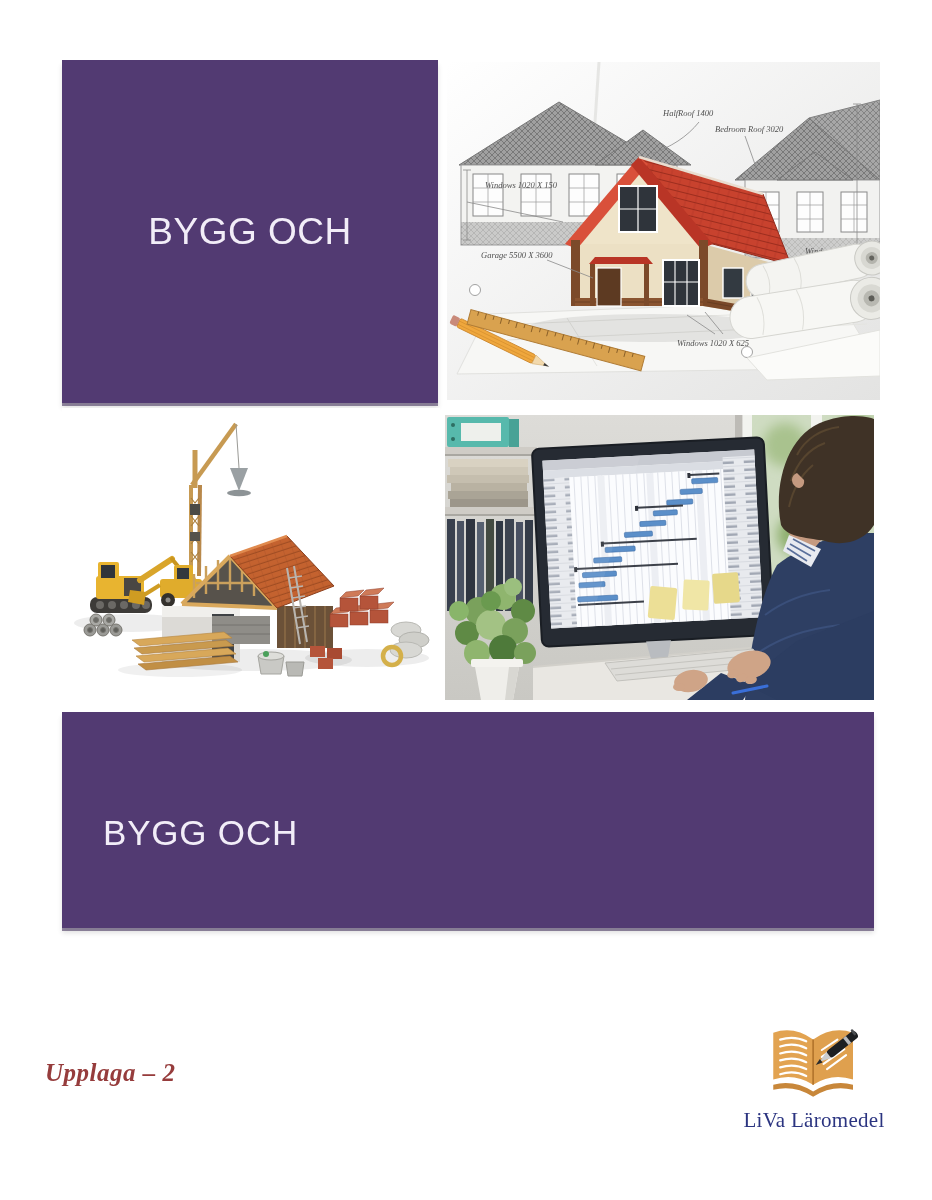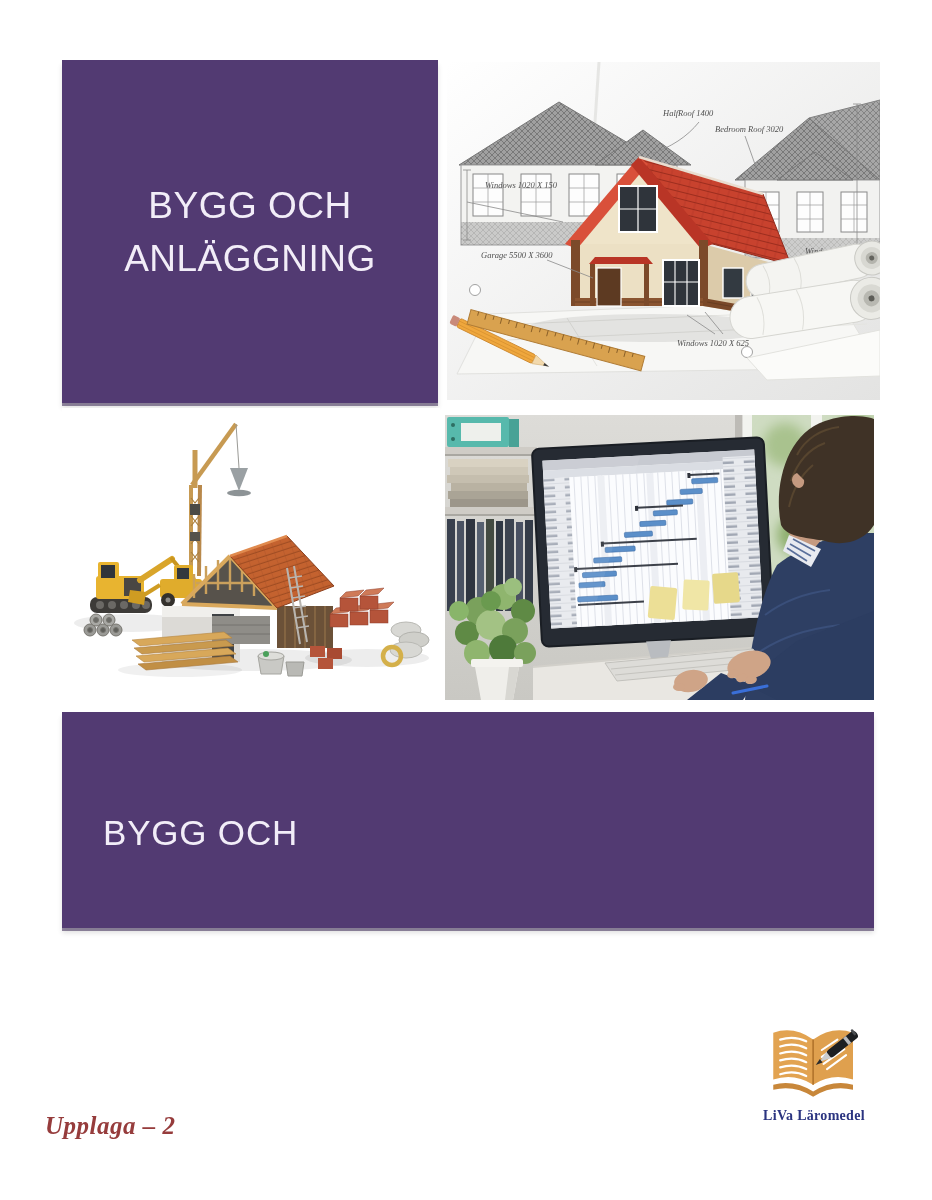--- a/index.html
+++ b/index.html
@@ -33,42 +33,41 @@
   .photo{position:absolute;display:block;}
   #photo-blueprint{left:447px;top:62px;width:433px;height:338px;}
   #photo-construction{left:62px;top:408px;width:378px;height:292px;}
   #photo-planning{left:445px;top:415px;width:429px;height:285px;}
   .bp-anno{
     font-family:"Liberation Serif",serif;font-style:italic;
     font-size:8.5px;fill:#4f4f4f;
   }
   
   .edition{
-    position:absolute;left:45px;top:1112px;
+    position:absolute;left:45px;top:1059px;
     font-family:"Liberation Serif",serif;font-style:italic;font-weight:700;
     font-size:25px;letter-spacing:.5px;color:var(--edition_red,#963c3c);
     white-space:nowrap;
   }
   .logo{
     position:absolute;left:738px;top:1024px;width:152px;text-align:center;
   }
   .logo .publisher{
     margin-top:2px;
-    font-family:"Liberation Serif",serif;font-weight:700;font-size:14px;
+    font-family:"Liberation Serif",serif;font-weight:400;font-size:21px;
     letter-spacing:.3px;color:var(--publisher_navy,#2b3480);white-space:nowrap;
   }
 </style>
 </head>
 <body>
 
 <div class="page">
 
   <div class="title-box">
     <span class="line">BYGG OCH</span>
-    <span class="line">ANLÄGGNING</span>
   </div>
 
   <svg id="photo-blueprint" class="photo" viewBox="0 0 433 338">
     <defs>
       <linearGradient id="bp-bg" x1="0" y1="0" x2="1" y2="1">
         <stop offset="0" stop-color="#ffffff"></stop>
           <stop offset="1" stop-color="#e3e3e2"></stop>
       </linearGradient>
       <pattern id="bp-h" width="6" height="6" patternUnits="userSpaceOnUse">
         <rect width="6" height="6" fill="#a0a0a0"></rect>

